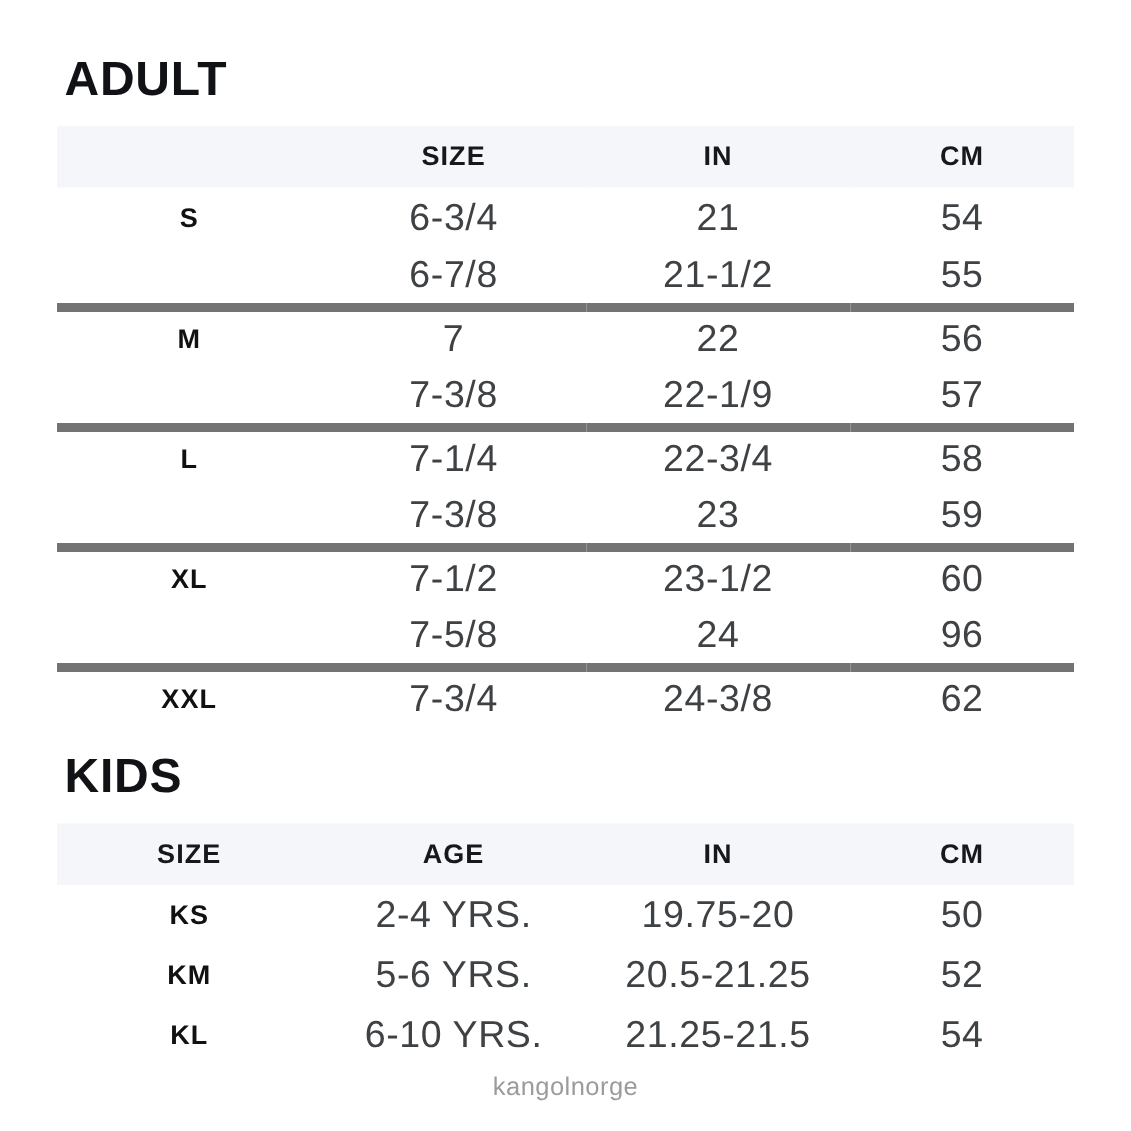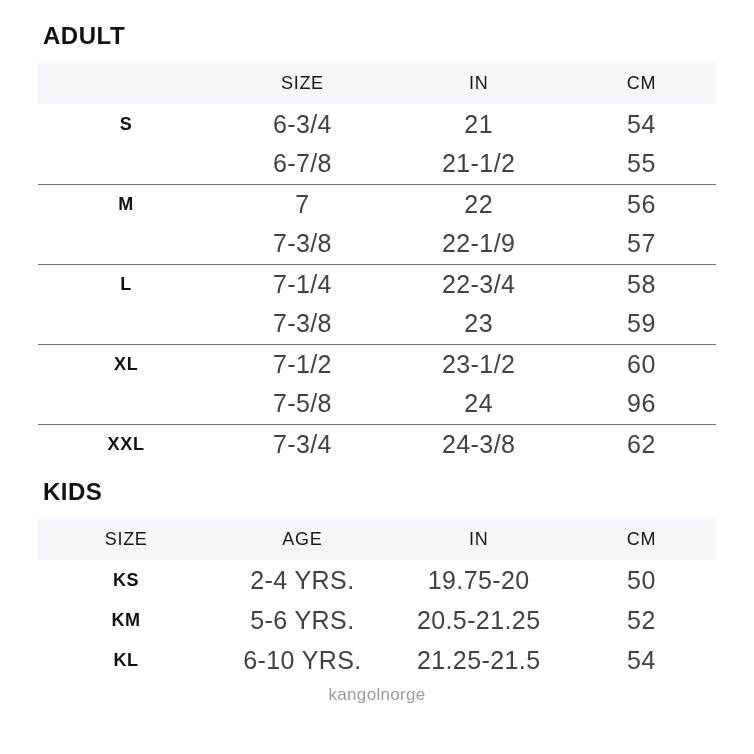--- a/index.html
+++ b/index.html
@@ -6,43 +6,43 @@
   html, body { margin: 0; padding: 0; }
   body {
     width: 754px; height: 754px;
     background: #ffffff;
     font-family: "Liberation Sans", sans-serif;
     overflow: hidden;
   }
   .page { padding: 22px 38px 0 38px; }
 
   .section-heading {
-    font-size: 24px;
+    font-size: 32px;
     font-weight: 800;
     color: #101215;
     letter-spacing: 0.5px;
-    margin: 0 0 13px 5px;
+    margin: 12px 0 13px 5px;
   }
   .section-heading.kids { margin-top: 14px; }
 
   table.size-table {
     width: 100%;
     border-collapse: collapse;
     table-layout: fixed;
   }
   col.c1 { width: 26%; }
   col.c2 { width: 26%; }
   col.c3 { width: 26%; }
   col.c4 { width: 22%; }
 
   table.size-table thead th {
     background: #f4f6f9;
     height: 41px;
     font-size: 18px;
-    font-weight: 400;
+    font-weight: 700;
     letter-spacing: 0.7px;
     color: #16181b;
     text-align: center;
     padding: 0;
   }
   table.size-table td {
     height: 40px;
     text-align: center;
     vertical-align: middle;
     font-size: 25px;
@@ -51,21 +51,21 @@
     letter-spacing: 0.4px;
     padding: 0;
   }
   table.size-table td.row-label {
     font-weight: 800;
     font-size: 18px;
     color: #0f1113;
     letter-spacing: 0.7px;
   }
   table.size-table tr.group-end td {
-    border-bottom: 1px solid #737373;
+    border-bottom: 6px solid #737373;
   }
 
   .footer {
     text-align: center;
     margin-top: 5px;
     font-size: 17px;
     letter-spacing: 0.3px;
     color: #9b9b9b;
   }
 </style>

